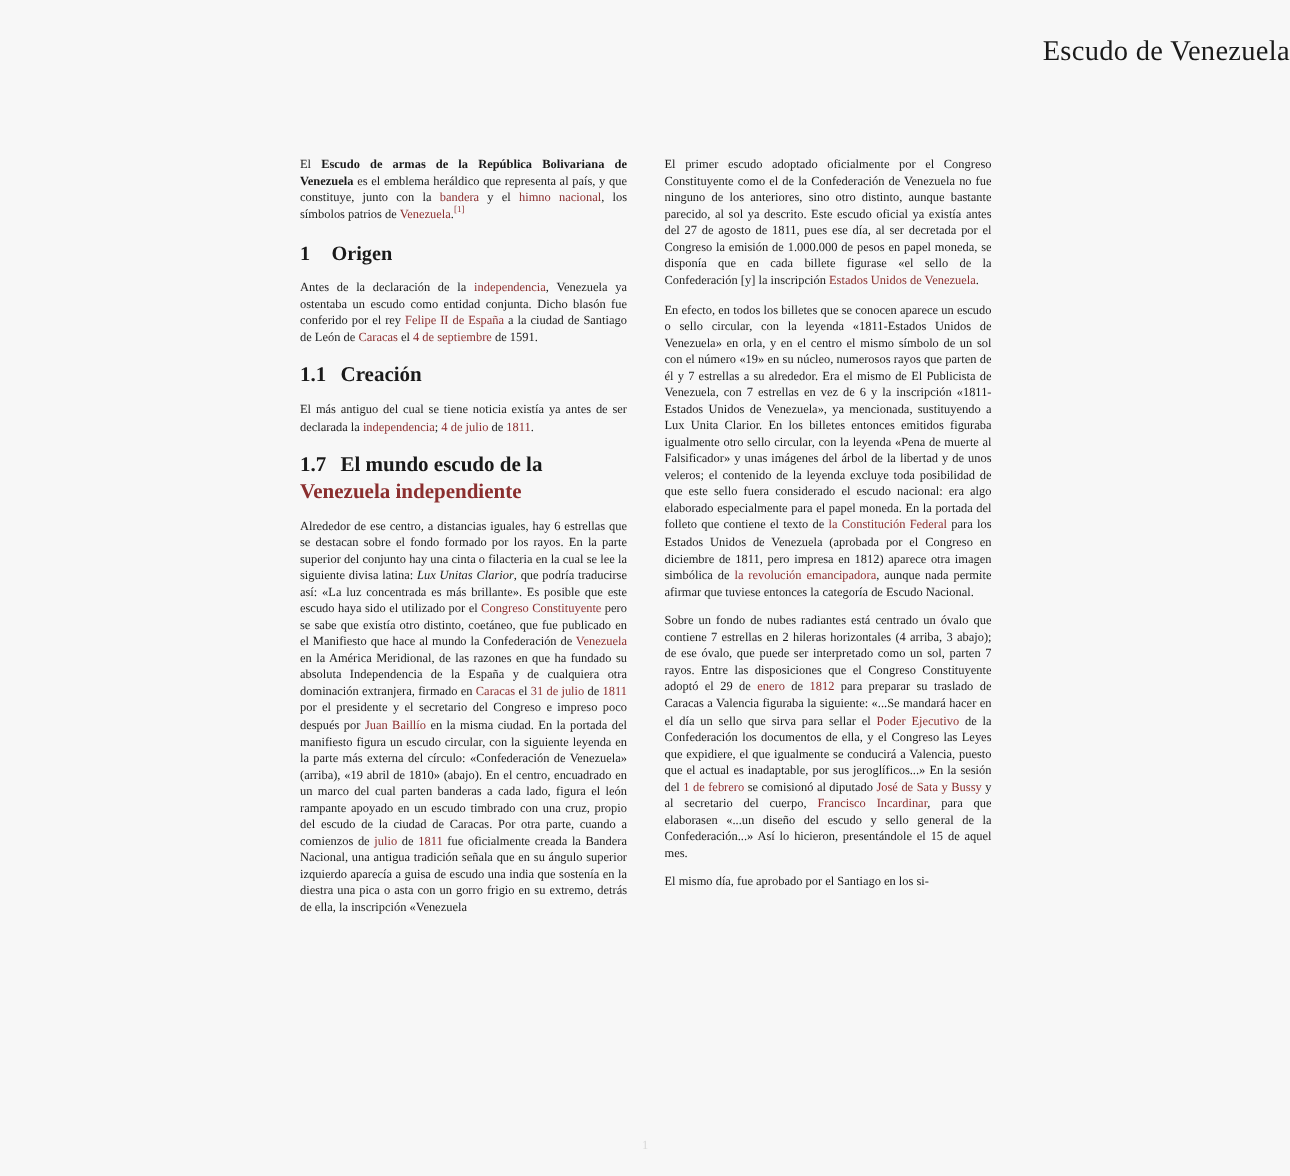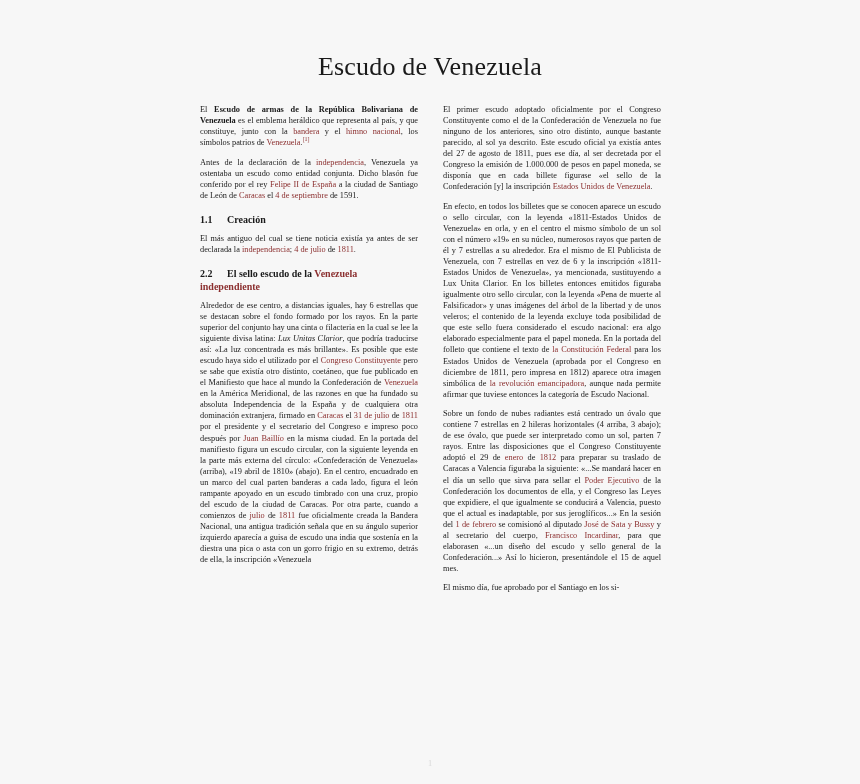--- a/index.html
+++ b/index.html
@@ -14,26 +14,26 @@
     color: #1a1a1a;
     overflow: hidden;
   }
   .page {
     position: relative;
     width: 860px;
     height: 784px;
     box-sizing: border-box;
   }
   .doc-title {
-    text-align: center;
-    font-size: 26px;
+    text-align: right;
+    font-size: 19px;
     font-weight: normal;
     letter-spacing: 0.2px;
     margin: 0;
-    padding-top: 52px;
+    padding-top: 24px;
     font-family: "Liberation Serif", "DejaVu Serif", serif;
   }
   .columns {
     position: absolute;
     top: 104px;
     left: 200px;
     width: 462px;
     height: 640px;
     display: flex;
     gap: 25px;
@@ -56,21 +56,21 @@
   p.body.nogap { margin-bottom: 0; }
   .sec {
     font-weight: bold;
     font-size: 13.5px;
     margin: 13px 0 9px 0;
     line-height: 1.18;
   }
   .sec .num { display: inline-block; min-width: 21px; }
   .subsec {
     font-weight: bold;
-    font-size: 10px;
+    font-size: 14px;
     margin: 12px 0 7px 0;
     line-height: 1.3;
   }
   .subsec .num { display: inline-block; min-width: 27px; }
   .lnk { color: #8b2f2f; }
   b, strong { font-weight: bold; }
   i, em { }
   sup.ref {
     font-size: 6px;
     vertical-align: super;
@@ -93,28 +93,29 @@
 <div class="page">
 
   <h1 class="doc-title">Escudo de Venezuela</h1>
 
   <div class="columns">
 
     <div class="col">
 
       <p class="body"><span>El </span><b>Escudo de armas de la República Bolivariana de Venezuela</b><span> es el emblema heráldico que representa al país, y que constituye, junto con la </span><span class="lnk">bandera</span><span> y el </span><span class="lnk">himno nacional</span><span>, los símbolos patrios de </span><span class="lnk">Venezuela</span><span>.</span><sup class="ref">[1]</sup></p>
 
+      <div class="sec"><span class="num">1</span><span>Origen</span></div>
 
       <p class="body"><span>Antes de la declaración de la </span><span class="lnk">independencia</span><span>, Venezuela ya ostentaba un escudo como entidad conjunta. Dicho blasón fue conferido por el rey </span><span class="lnk">Felipe II de España</span><span> a la ciudad de Santiago de León de </span><span class="lnk">Caracas</span><span> el </span><span class="lnk">4 de septiembre</span><span> de 1591.</span></p>
 
       <div class="subsec"><span class="num">1.1</span><span>Creación</span></div>
 
       <p class="body"><span>El más antiguo del cual se tiene noticia existía ya antes de ser declarada la </span><span class="lnk">independencia</span><span>; </span><span class="lnk">4 de julio</span><span> de </span><span class="lnk">1811</span><span>.</span></p>
 
-      <div class="subsec"><span class="num">2.2</span><span>El sello escudo de la </span><span class="lnk">Venezuela independiente</span></div>
+      <div class="subsec"><span class="num">1.7</span><span>El mundo escudo de la </span><span class="lnk">Venezuela independiente</span></div>
 
       <p class="body"><span>Alrededor de ese centro, a distancias iguales, hay 6 estrellas que se destacan sobre el fondo formado por los rayos. En la parte superior del conjunto hay una cinta o filacteria en la cual se lee la siguiente divisa latina: </span><i>Lux Unitas Clarior</i><span>, que podría traducirse así: «La luz concentrada es más brillante». Es posible que este escudo haya sido el utilizado por el </span><span class="lnk">Congreso Constituyente</span><span> pero se sabe que existía otro distinto, coetáneo, que fue publicado en el Manifiesto que hace al mundo la Confederación de </span><span class="lnk">Venezuela</span><span> en la América Meridional, de las razones en que ha fundado su absoluta Independencia de la España y de cualquiera otra dominación extranjera, firmado en </span><span class="lnk">Caracas</span><span> el </span><span class="lnk">31 de julio</span><span> de </span><span class="lnk">1811</span><span> por el presidente y el secretario del Congreso e impreso poco después por </span><span class="lnk">Juan Baillío</span><span> en la misma ciudad. En la portada del manifiesto figura un escudo circular, con la siguiente leyenda en la parte más externa del círculo: «Confederación de Venezuela» (arriba), «19 abril de 1810» (abajo). En el centro, encuadrado en un marco del cual parten banderas a cada lado, figura el león rampante apoyado en un escudo timbrado con una cruz, propio del escudo de la ciudad de Caracas. Por otra parte, cuando a comienzos de </span><span class="lnk">julio</span><span> de </span><span class="lnk">1811</span><span> fue oficialmente creada la Bandera Nacional, una antigua tradición señala que en su ángulo superior izquierdo aparecía a guisa de escudo una india que sostenía en la diestra una pica o asta con un gorro frigio en su extremo, detrás de ella, la inscripción «Venezuela</span></p>
 
     </div>
 
     <div class="col">
 
 
       <p class="body"><span>El primer escudo adoptado oficialmente por el Congreso Constituyente como el de la Confederación de Venezuela no fue ninguno de los anteriores, sino otro distinto, aunque bastante parecido, al sol ya descrito. Este escudo oficial ya existía antes del 27 de agosto de 1811, pues ese día, al ser decretada por el Congreso la emisión de 1.000.000 de pesos en papel moneda, se disponía que en cada billete figurase «el sello de la Confederación [y] la inscripción </span><span class="lnk">Estados Unidos de Venezuela</span><span>.</span></p>
 

